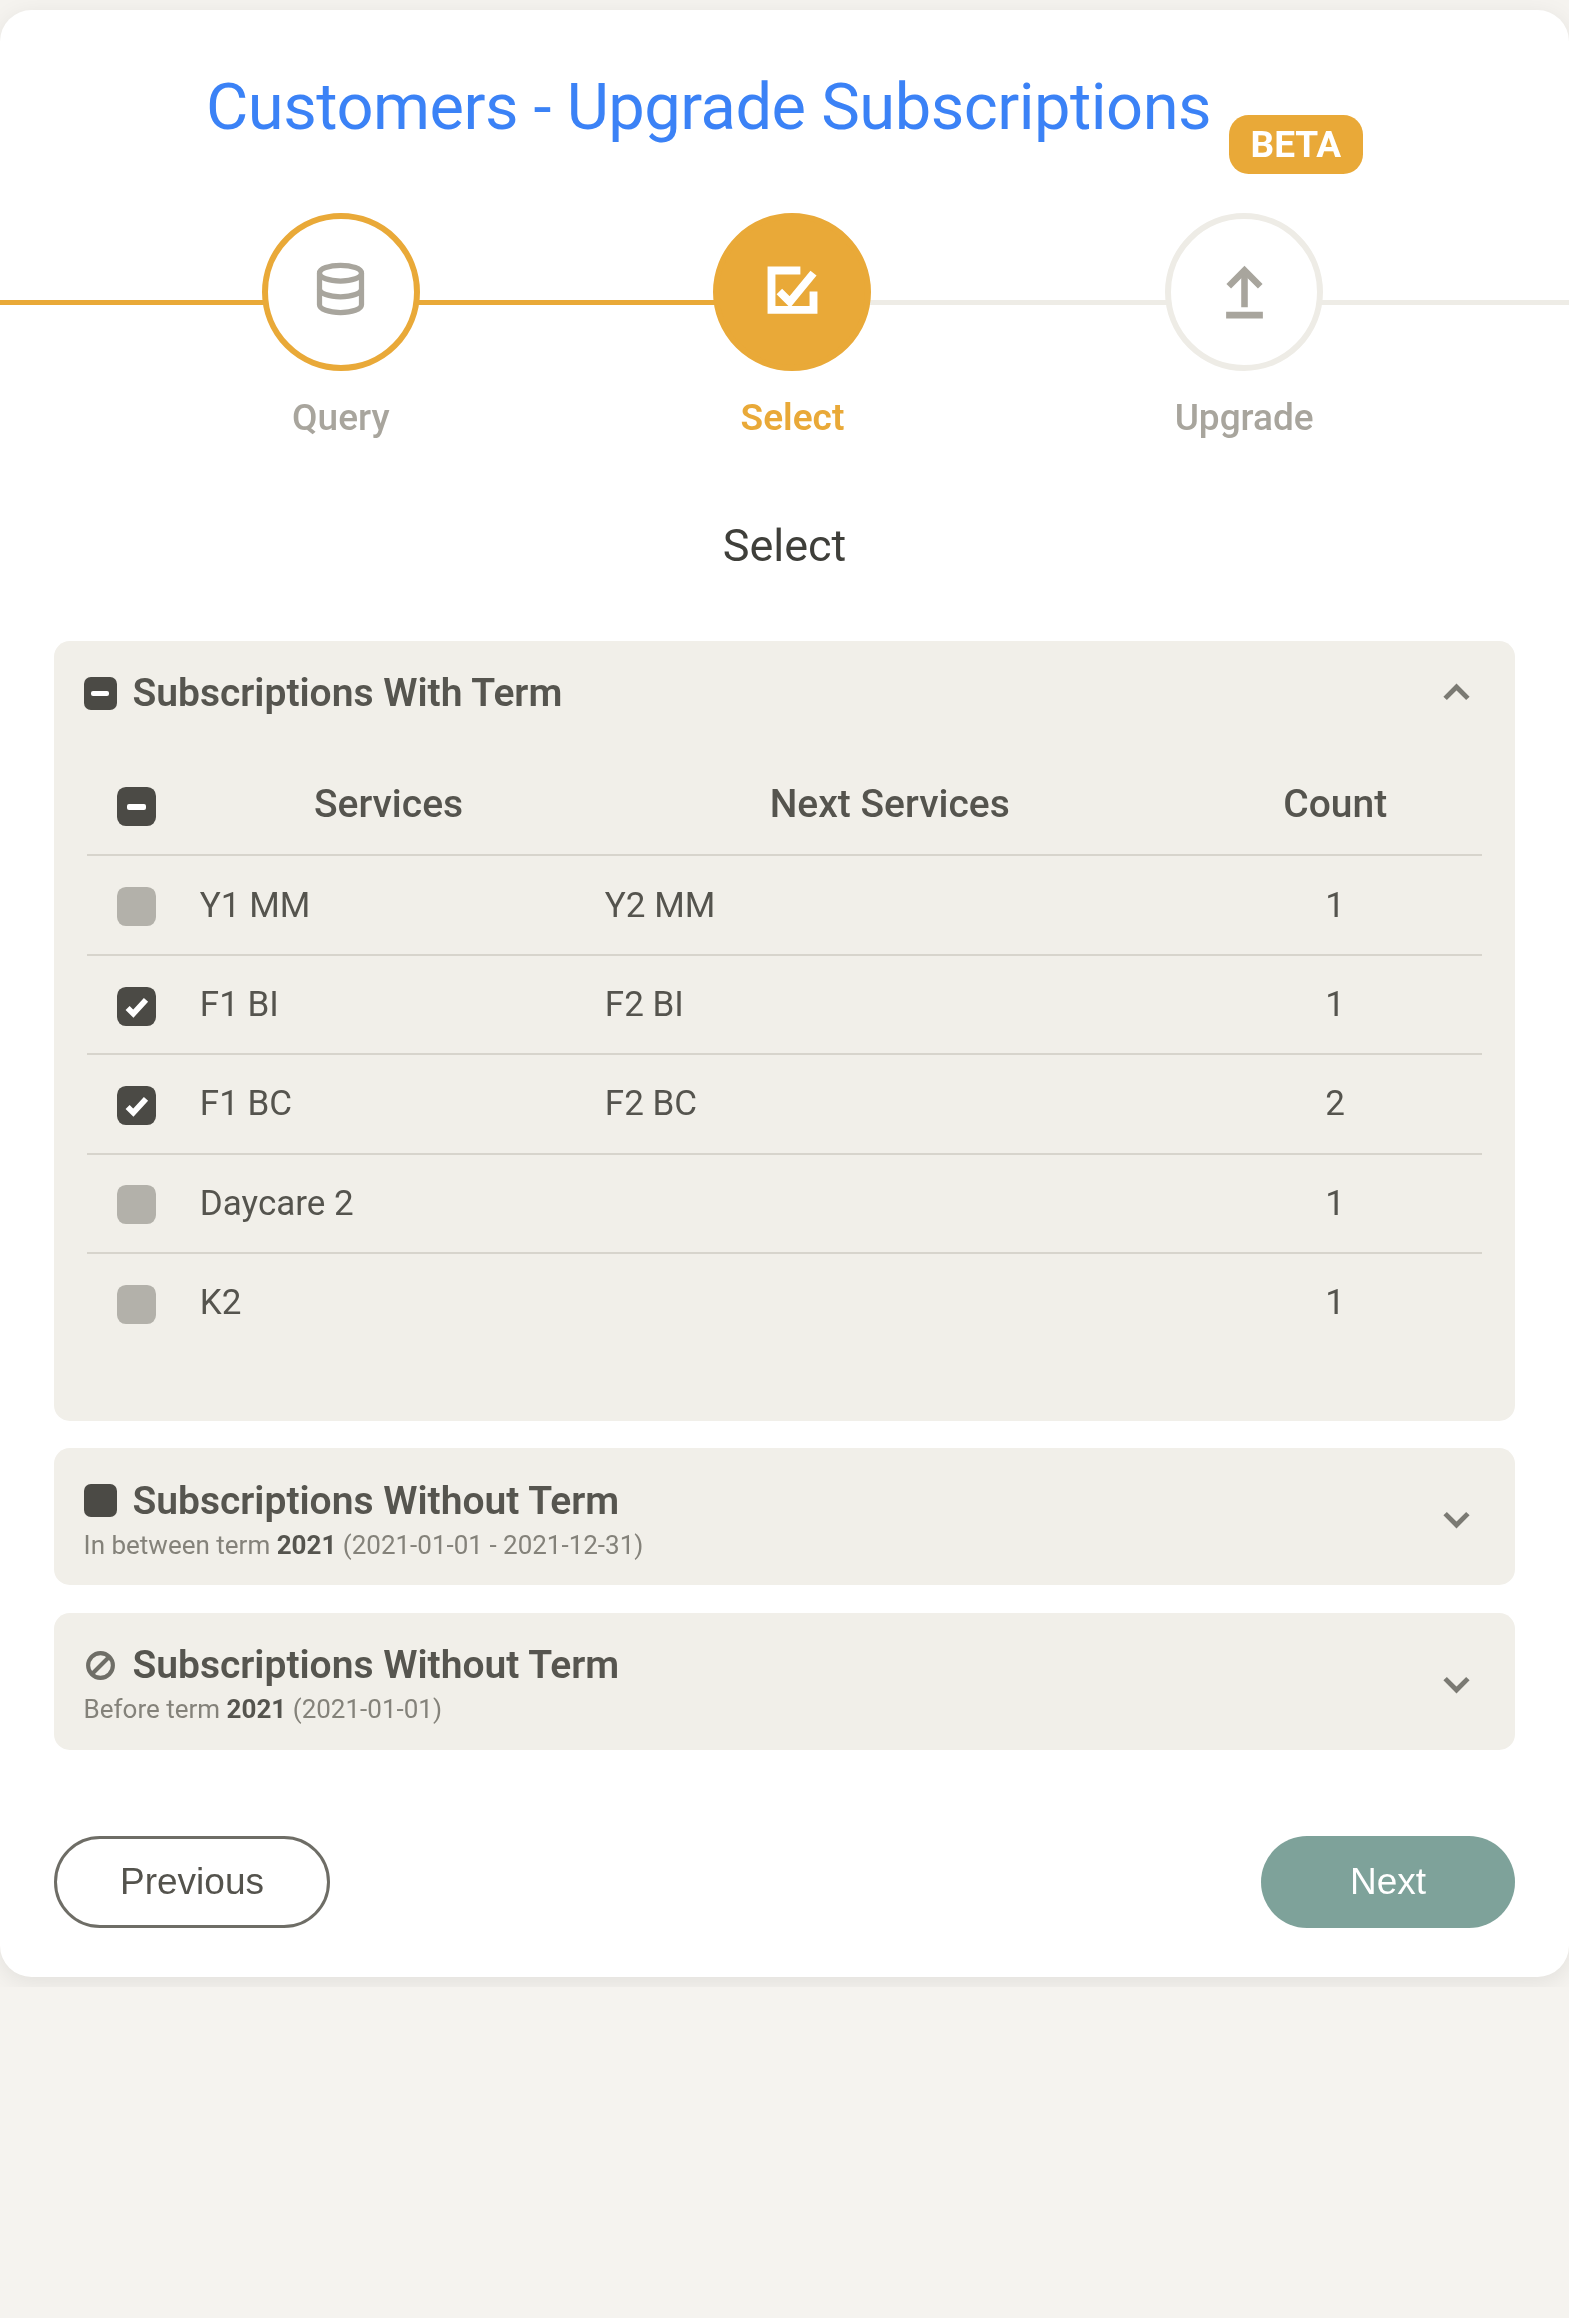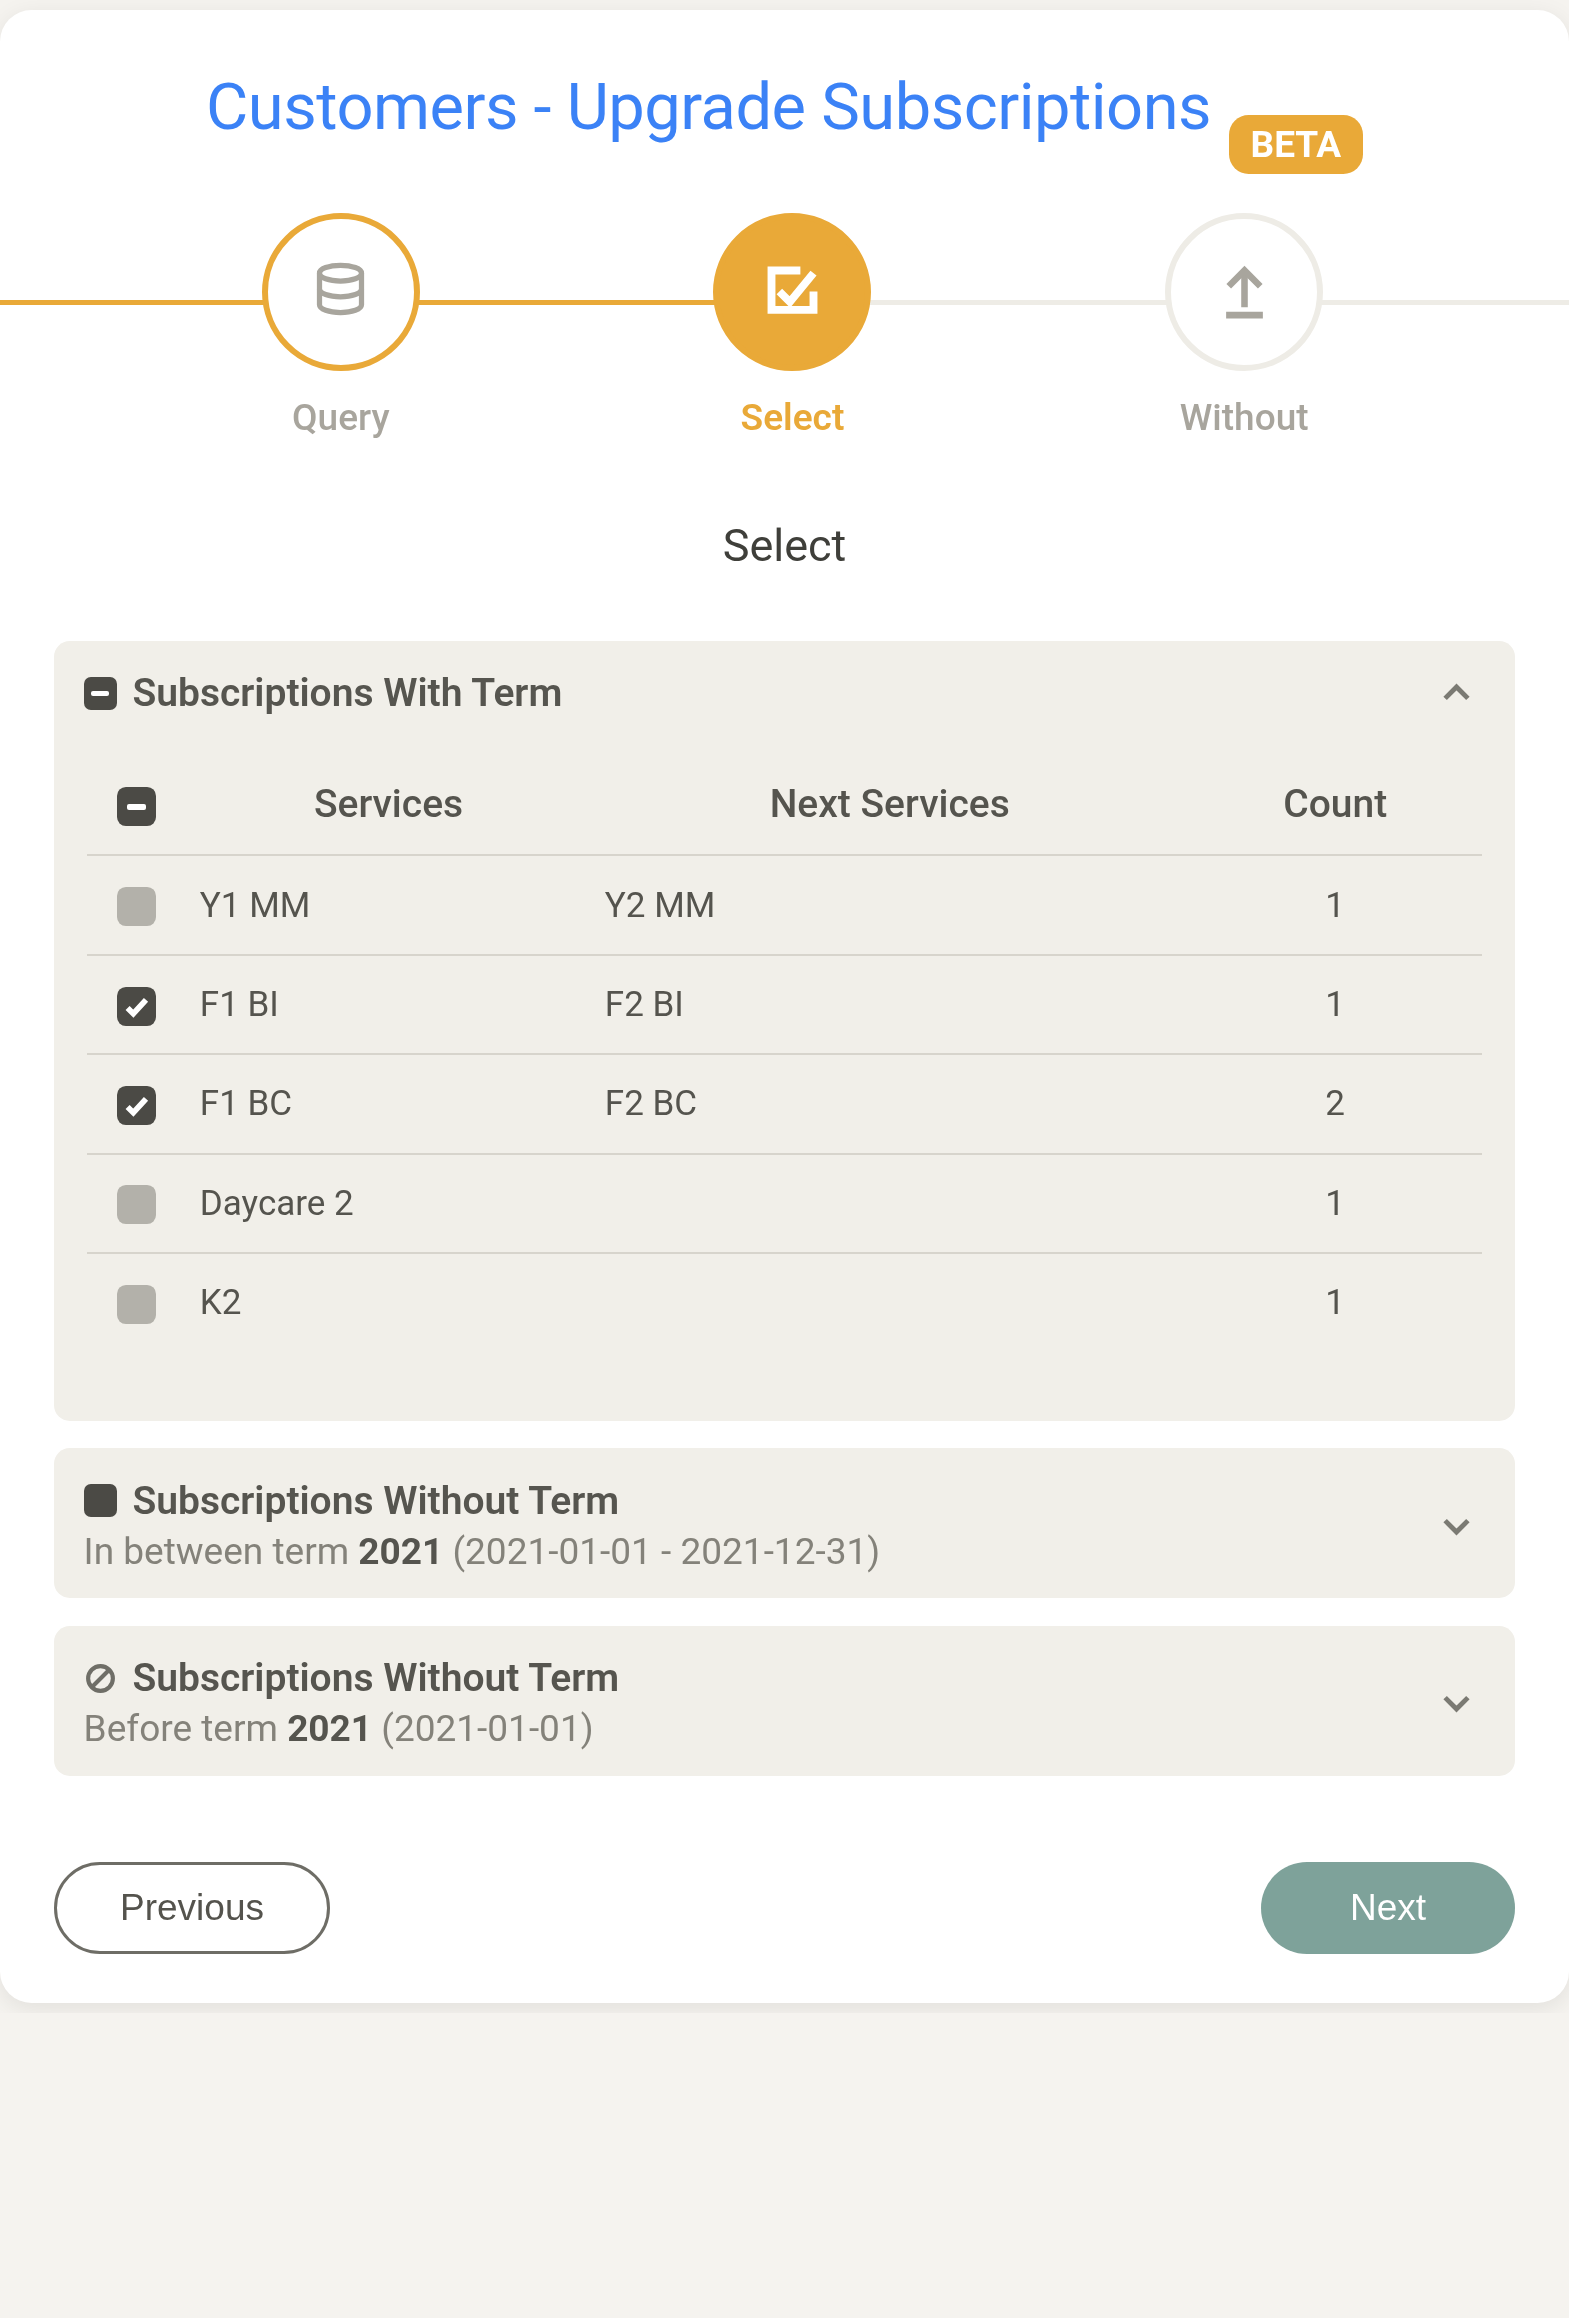--- a/index.html
+++ b/index.html
@@ -137,21 +137,21 @@
   .panel-header .hdr-text { flex: 1; }
   .panel-header .panel-title-line {
     display: flex;
     align-items: center;
     gap: 15.8px;
     font-size: 39px;
     font-weight: 600;
     color: #56554f;
   }
   .panel-header .panel-sub {
-    font-size: 37px;
+    font-size: 26px;
     color: #84827a;
     margin-top: 5.9px;
   }
   .panel-sub .accent { font-weight: 700; color: #55544e; }
   .chevron {
     width: 39px; height: 39px;
     flex-shrink: 0;
   }
   .chevron svg { width: 100%; height: 100%; stroke: #7b7a73; fill: none; stroke-width: 3; }
 
@@ -275,21 +275,21 @@
           <div class="step-label">Select</div>
         </div>
         <div class="step future">
           <div class="step-circle">
             <svg viewBox="0 0 24 24" stroke-width="2.5">
               <line x1="12" y1="18" x2="12" y2="4"></line>
               <polyline points="6 10 12 4 18 10"></polyline>
               <line x1="5" y1="21" x2="19" y2="21"></line>
             </svg>
           </div>
-          <div class="step-label">Without</div>
+          <div class="step-label">Upgrade</div>
         </div>
       </div>
   </div>
 
   <div class="section-title">Select</div>
 
   <div class="panels">
 
     <div class="panel">
       <div class="panel-header">

